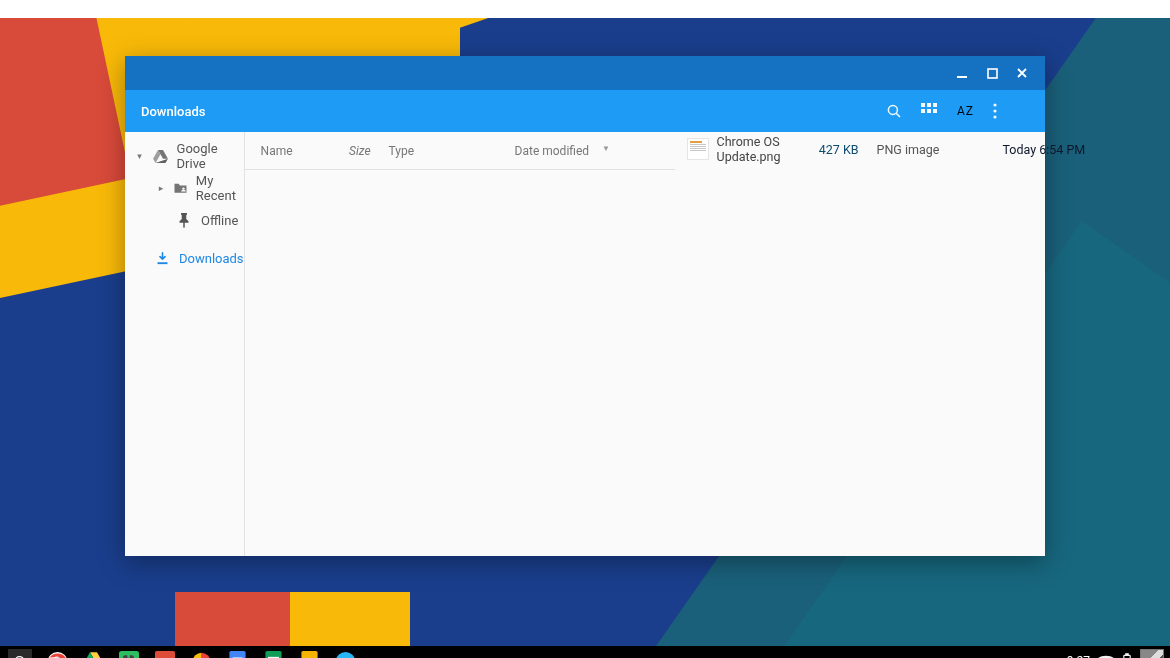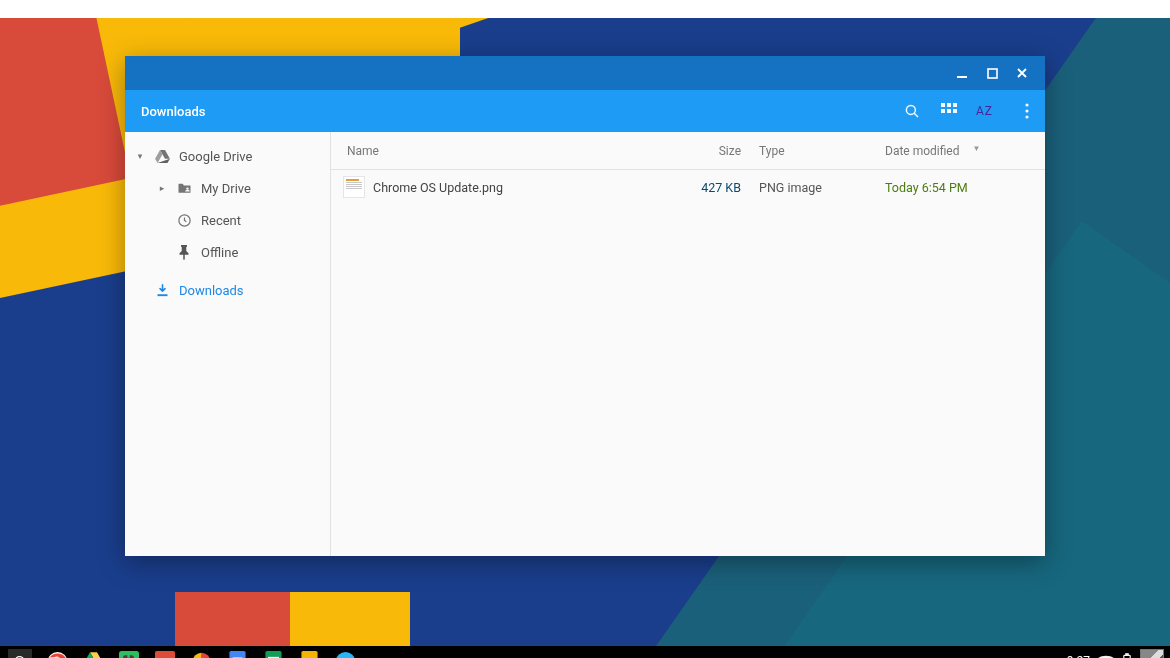--- a/index.html
+++ b/index.html
@@ -55,22 +55,22 @@
   background: #1e9bf4;
   display: flex;
   align-items: center;
   padding: 0 16px 0 16px;
   color: #fff;
 }
 .toolbar-title { font-size: 13px; font-weight: 500; flex: 0 0 auto; }
 .toolbar-spacer { flex: 1; }
 .toolbar-action {
   width: 36px; height: 36px;
-  display: flex; align-items: center; justify-content: flex-end;
-  cursor: pointer; color: #4c1d95; opacity: 0.95;
+  display: flex; align-items: center; justify-content: flex-start;
+  cursor: pointer; color: #000000; opacity: 0.95;
 }
 
 .body {
   flex: 1;
   display: flex;
   background: #fafafa;
   min-height: 0;
 }
 .sidebar {
   width: 206px;
@@ -86,32 +86,32 @@
   gap: 8px;
   cursor: pointer;
 }
 .tree-row.lvl2 { padding-left: 32px; }
 .tree-row.active { color: #1e88e5; }
 .tree-row.active .side-icon { color: #1e88e5; }
 .tree-row.spaced { margin-top: 6px; }
 .side-icon { width: 18px; display: flex; justify-content: center; color: #757575; }
 .chev { width: 10px; display: flex; justify-content: center; color: #777; font-size: 9px; }
 
-.filelist { flex: 1; display: flex; flex-direction: column; }
+.filelist { flex: 1; display: flex; flex-direction: row; }
 .columns {
   display: flex;
   height: 38px;
   border-bottom: 1px solid #e2e2e2;
   align-items: center;
   font-size: 12px;
   color: #777;
   padding-left: 16px;
 }
 .col-name { flex: 1; }
-.col-size { width: 96px; text-align: right; padding-right: 18px; }
+.col-size { width: 96px; text-align: right; padding-right: 18px; font-style: italic; }
 .col-type { width: 126px; }
 .col-date { width: 160px; display: flex; gap: 13px; }
 .col-date .tri { font-size: 8px; color: #999; }
 
 .row {
   display: flex;
   height: 34px;
   align-items: center;
   font-size: 12.5px;
   color: #444;
@@ -124,21 +124,21 @@
   margin-right: 8px;
   display: flex; flex-direction: column;
   padding: 2px;
   gap: 1px;
 }
 .row .thumb .bar { height: 2px; background: #e0a040; width: 80%; }
 .row .thumb .line { height: 1px; background: #c8c8c8; }
 .row .r-name { flex: 1; }
 .row .r-size { width: 96px; text-align: right; padding-right: 18px; color: #0c4a6e; }
 .row .r-type { width: 126px; color: #555; }
-.row .r-date { width: 160px; color: #4d7c0f; }
+.row .r-date { width: 160px; color: #0f172a; }
 
 
 .shelf {
   position: absolute;
   bottom: 0; left: 0; right: 0;
   height: 30px;
   background: #000;
   display: flex;
   align-items: center;
 }
@@ -241,34 +241,24 @@
 
         <div class="tree-row lvl2">
           <span class="chev">▸</span>
           <span class="side-icon">
             <svg width="15" height="12" viewBox="0 0 24 20" fill="#757575">
                 <path d="M2 3h7l2 3h11v12H2z"></path>
                 <circle cx="17" cy="11" r="2" fill="#fafafa"></circle>
                 <path d="M13 16c0-2 2-3 4-3s4 1 4 3" fill="#fafafa"></path>
               </svg>
           </span>
-          <span>My Drive</span>
-        </div>
-
-
-        <div class="tree-row lvl2">
-          <span class="chev"></span>
-          <span class="side-icon">
-            <svg width="15" height="15" viewBox="0 0 24 24" fill="none" stroke="#757575" stroke-width="2">
-                <circle cx="12" cy="12" r="9"></circle>
-                <path d="M12 7v5l3 2"></path>
-              </svg>
-          </span>
-          <span>Recent</span>
-        </div>
+          <span>My Recent</span>
+        </div>
+
+
 
         <div class="tree-row lvl2">
           <span class="chev"></span>
           <span class="side-icon">
             <svg width="12" height="15" viewBox="0 0 14 20" fill="#555">
                 <path d="M3 0h8v2l-1 1v5l3 3v2H8v6l-1 1-1-1v-6H1v-2l3-3V3L3 2z"></path>
               </svg>
           </span>
           <span>Offline</span>
         </div>

